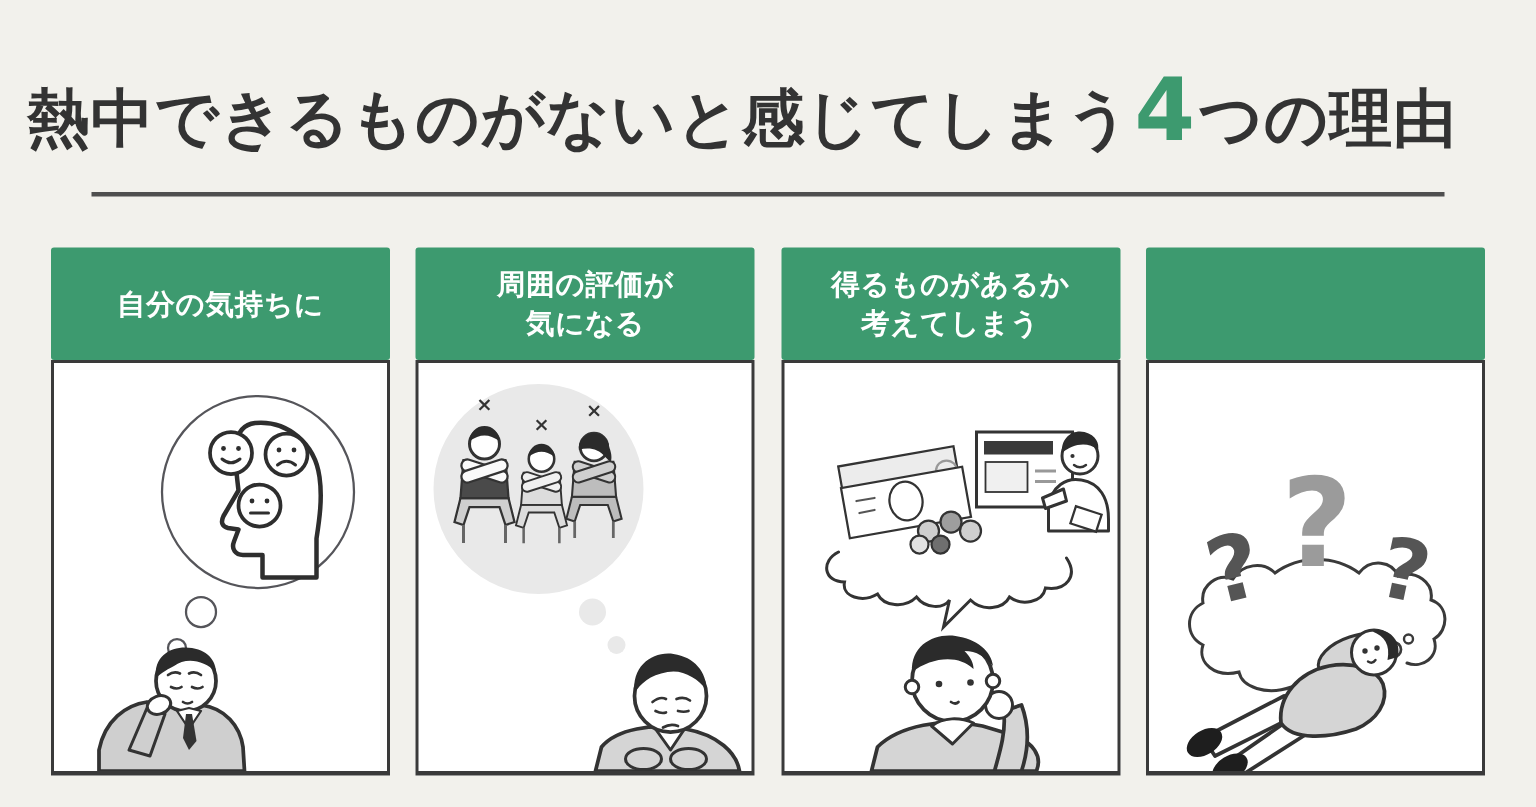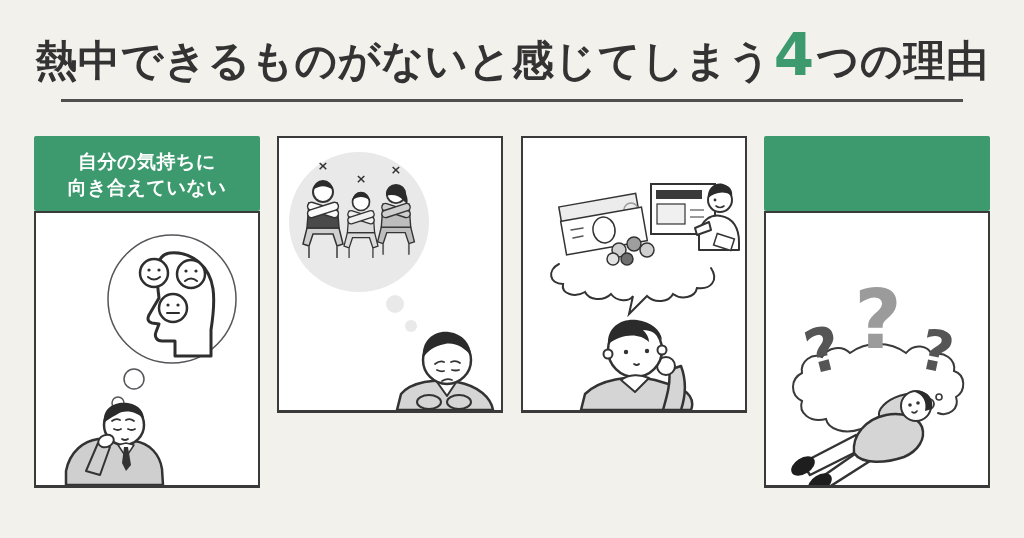--- a/index.html
+++ b/index.html
@@ -4,22 +4,22 @@
 <style>
   html,body { margin:0; padding:0; }
   body {
     width:1024px; height:538px; overflow:hidden;
     background:#f2f1ec;
     font-family:"DejaVu Sans","Liberation Sans",sans-serif;
   }
   .page { position:relative; width:1024px; height:538px; background:#f2f1ec; }
 
   .title {
-    margin:0; padding-top:24px;
-    text-align:center; font-weight:bold; color:#333;
+    margin:18px; padding-top:24px;
+    font-weight:bold; color:#333;
     font-size:42px; line-height:62px; letter-spacing:0.5px;
     white-space:nowrap;
   }
   .title .num { color:#3d9a6f; font-size:58px; padding:0 2px; }
   .rule { width:902px; height:3px; background:#4f4f4f; margin:7px auto 0; }
 
   .cards {
     width:956px; margin:34px auto 0;
     display:flex; justify-content:space-between;
   }
@@ -43,21 +43,20 @@
 <div class="page">
 
   <h1 class="title"><span>熱中できるものがないと感じてしまう</span><span class="num">4</span><span>つの理由</span></h1>
   <div class="rule"></div>
 
   <div class="cards">
 
     <div class="card">
       <div class="card-header">
         <span>自分の気持ちに</span>
-        <span>向き合えていない</span>
       </div>
       <div class="card-body">
         <svg viewBox="0 0 222 272">
           <g>
             <circle cx="136" cy="86" r="64" fill="#fff" stroke="#55555a" stroke-width="1.5"></circle>
             <circle cx="98" cy="166" r="10" fill="#fff" stroke="#55555a" stroke-width="1.5"></circle>
             <circle cx="82" cy="190" r="6" fill="#fff" stroke="#55555a" stroke-width="1.5"></circle>
           </g>
           <g>
             <path d="M134,40 c22,-2 40,14 43,36 c2,14 0,28 -2,41 l0,26 l-36,0 l0,-15 l-13,0 c-5,0 -8,-4 -6,-9 l3,-8 l-7,-1 c-4,-1 -5,-4 -3,-8 l10,-17 c-3,-24 -5,-43 11,-45 z" fill="#fff" stroke="#2e2e2e" stroke-width="3" stroke-linejoin="round"></path>
@@ -88,20 +87,24 @@
             <path d="M76,208 q4,-3 8,-1 M90,207 q4,-2 8,1 M78,216 q4,2 7,0 M92,216 q4,2 7,0 M86,226 q3,2 6,0" fill="none" stroke="#333" stroke-width="1.8" stroke-linecap="round"></path>
             <ellipse cx="70" cy="228" rx="8" ry="6" fill="#fff" stroke="#333" stroke-width="2" transform="rotate(-20 70 228)"></ellipse>
             <path d="M82,232 L90,244 L98,232 L90,230 Z" fill="#fff" stroke="#333" stroke-width="1.5" stroke-linejoin="round"></path>
             <path d="M88,234 L92,234 L95,252 L90,258 L86,250 Z" fill="#333"></path>
           </g>
         </svg>
       </div>
     </div>
 
     <div class="card">
+      <div class="card-header">
+        <span>周囲の評価が</span>
+        <span>気になる</span>
+      </div>
       <div class="card-body">
         <svg viewBox="0 0 222 272">
           <g>
             <circle cx="80" cy="84" r="70" fill="#e9e9e9"></circle>
             <circle cx="116" cy="166" r="9" fill="#e9e9e9"></circle>
             <circle cx="132" cy="188" r="6" fill="#e9e9e9"></circle>
           </g>
           <g transform="translate(44,54)">
             <text x="0" y="-22" font-size="13" font-weight="bold" fill="#333" text-anchor="middle">×</text>
             <path d="M-16,36 L16,36 L20,52 L14,54 L10,42 L-10,42 L-14,54 L-20,52 Z" fill="#cfcfcf" stroke="#333" stroke-width="1.5"></path>
@@ -139,20 +142,24 @@
             <path d="M144,220 C142,202 156,192 170,194 C184,196 192,206 192,218 C186,210 176,204 166,206 C154,208 148,214 144,220 Z" fill="#2b2b2b"></path>
             <path d="M156,226 q5,-4 9,-2 M172,224 q5,-2 9,1 M158,232 q4,2 7,1 M173,232 q4,1 7,0 M163,243 q5,-3 10,-1" fill="none" stroke="#333" stroke-width="1.8" stroke-linecap="round"></path>
             <ellipse cx="150" cy="264" rx="12" ry="7" fill="#d5d5d5" stroke="#333" stroke-width="2"></ellipse>
             <ellipse cx="180" cy="264" rx="12" ry="7" fill="#d5d5d5" stroke="#333" stroke-width="2"></ellipse>
           </g>
         </svg>
       </div>
     </div>
 
     <div class="card">
+      <div class="card-header">
+        <span>得るものがあるか</span>
+        <span>考えてしまう</span>
+      </div>
       <div class="card-body">
         <svg viewBox="0 0 222 272">
           <g>
             <path d="M36,126 C24,132 26,146 40,146 C38,156 52,160 62,154 C66,162 80,164 88,156 C94,164 106,164 110,158 L106,176 L124,158 C132,166 146,164 150,156 C158,162 172,160 174,150 C188,152 196,142 188,130" fill="none" stroke="#333" stroke-width="2" stroke-linecap="round"></path>
           </g>
           <g>
             <rect x="38" y="62" width="78" height="32" fill="#ececec" stroke="#333" stroke-width="1.5" transform="rotate(-10 77 78)"></rect>
             <circle cx="108" cy="72" r="7" fill="none" stroke="#999" stroke-width="1.5"></circle>
             <rect x="40" y="76" width="82" height="34" fill="#fff" stroke="#333" stroke-width="1.5" transform="rotate(-10 81 93)"></rect>
             <ellipse cx="81" cy="92" rx="11" ry="13" fill="none" stroke="#333" stroke-width="1.5" transform="rotate(-10 81 92)"></ellipse>

